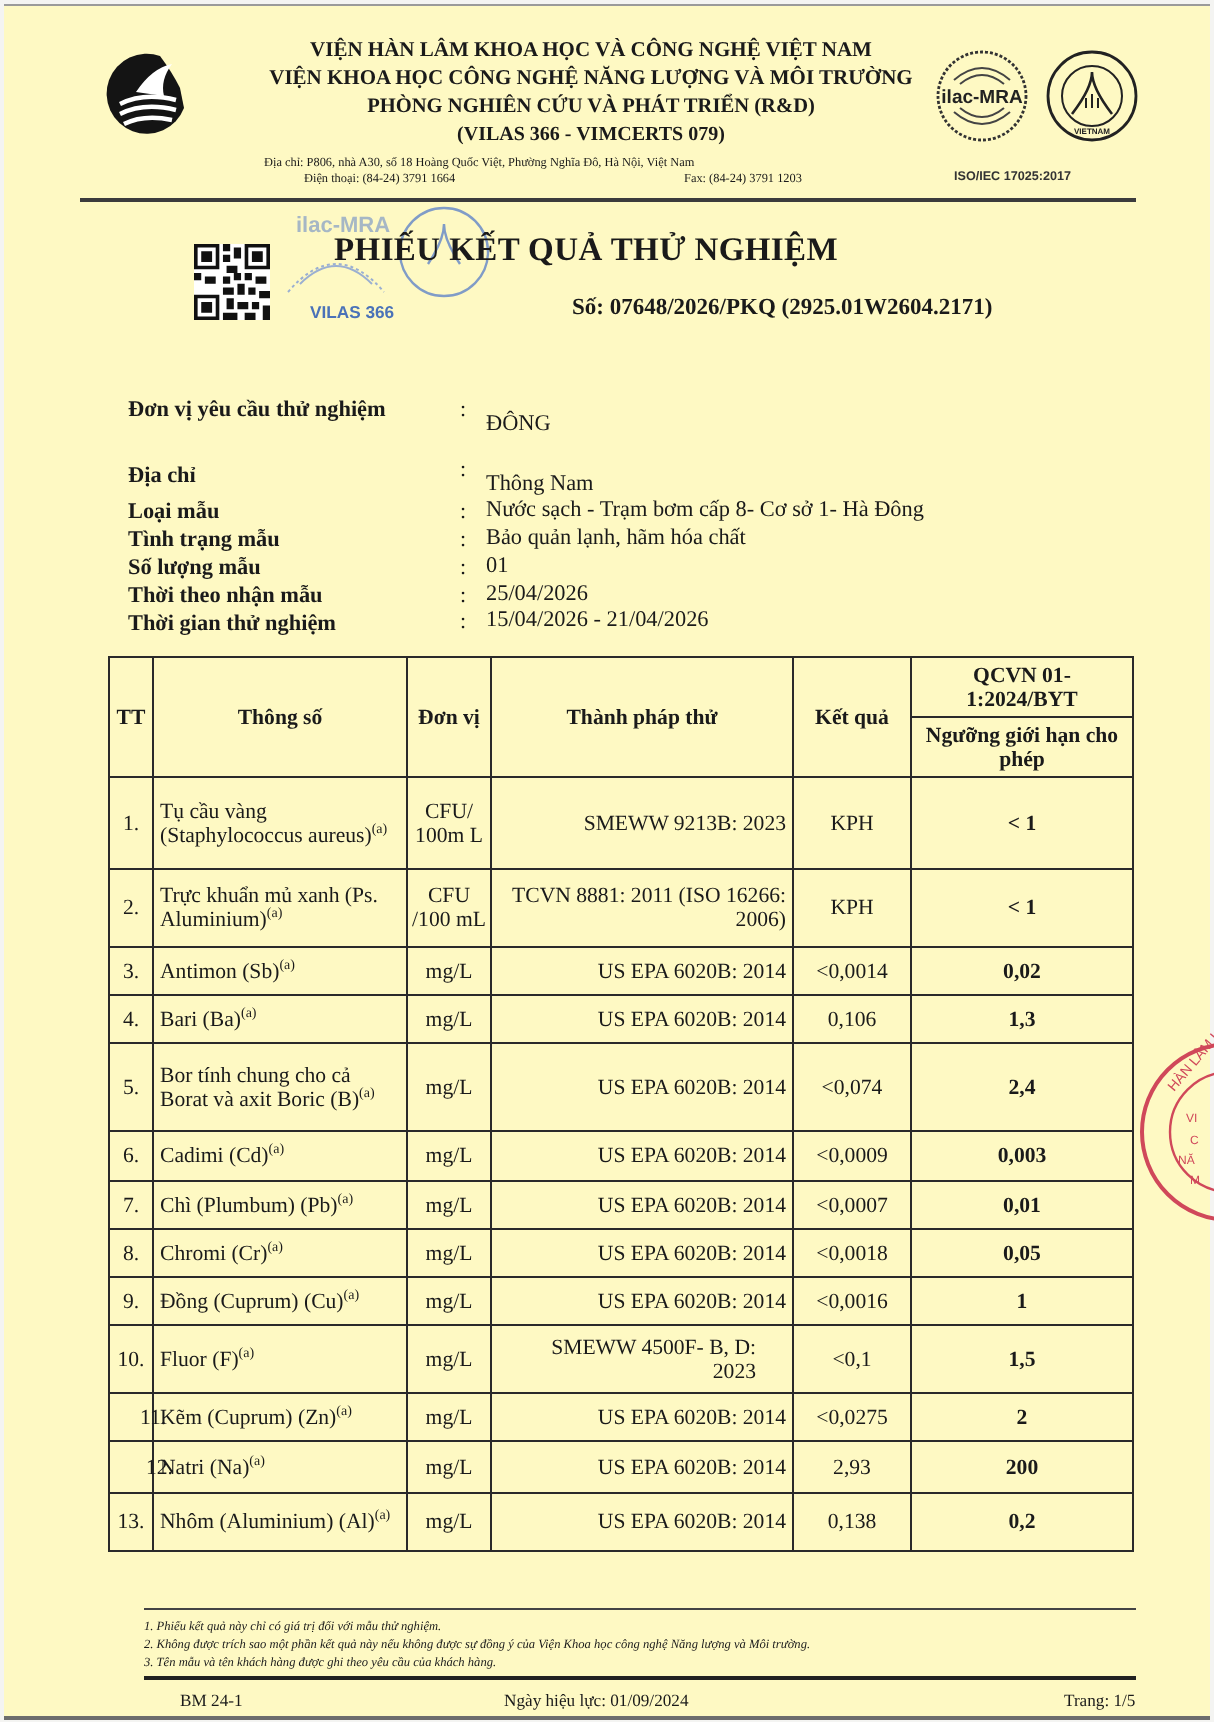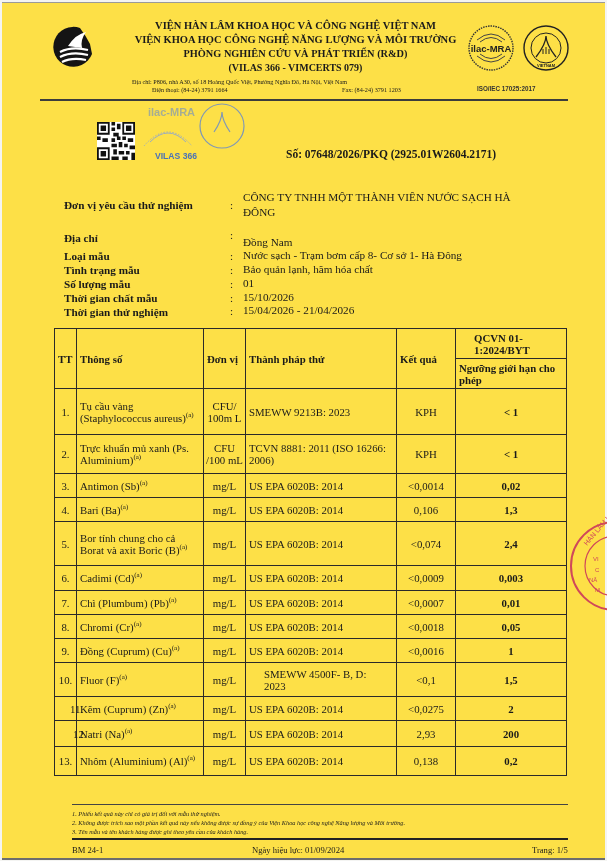--- a/index.html
+++ b/index.html
@@ -4,21 +4,21 @@
 <style>
   html, body { margin:0; padding:0; }
   body {
     width:607px; height:861px; position:relative; overflow:hidden;
     background:#f4f4f2;
     font-family:"Liberation Serif","DejaVu Serif",serif;
     color:#1a1a1a;
   }
   .page {
     position:absolute; left:2px; top:2px; width:603px; height:855px;
-    background:#fde047;
+    background:#fef9c3;
     border-top:1px solid #9a9a9a;
     border-bottom:2px solid #6d6d6d;
   }
   .abs { position:absolute; }
   
   .logo { left:48px; top:21px; width:46px; height:46px; }
   .hdr-line { left:0; width:607px; text-align:center; white-space:nowrap; font-weight:bold; }
   .h1 { top:17px; font-size:10.5px; left:-10px; }
   .h2 { top:31px; font-size:10.5px; left:-10px; }
   .h3 { top:45px; font-size:10.3px; left:-10px; }
@@ -43,24 +43,24 @@
   
   table.res {
     position:absolute; left:52px; top:325px; width:512px;
     border-collapse:collapse; table-layout:fixed;
     font-size:10.8px;
   }
   table.res td, table.res th {
     border:1px solid #2a2a2a; padding:0 3px; line-height:12px;
     vertical-align:middle;
   }
-  table.res th { font-weight:bold; text-align:left; }
+  table.res th { font-weight:bold; text-align:center; }
   .c-tt { text-align:center; }
   .c-unit { text-align:center; }
-  .c-meth { text-align:left; }
+  .c-meth { text-align:right; }
   .c-res { text-align:center; }
   .c-lim { text-align:center; font-weight:bold; }
   sup { font-size:7px; line-height:0; }
   
   .red-stamp { left:565px; top:513px; width:70px; height:100px; }
   
   .foot-rule { left:70px; width:496px; height:1px; background:#444; }
   .note { left:70px; font-size:6.3px; font-style:italic; white-space:nowrap; }
   .foot { font-size:8.6px; white-space:nowrap; top:842px; }
 </style>
@@ -112,47 +112,47 @@
     <path fill="#111" d="M0 0h7v7H0zM1 1v5h5V1zM2 2h3v3H2zM14 0h7v7h-7zM15 1v5h5V1zM16 2h3v3h-3zM0 14h7v7H0zM1 15v5h5v-5zM2 16h3v3H2zM8 0h2v2H8zM11 1h2v3h-2zM8 3h2v2H8zM9 6h3v2H9zM8 9h2v2H8zM11 8h2v2h-2zM14 8h2v2h-2zM17 9h3v2h-3zM0 8h2v2H0zM3 9h3v2H3zM8 12h3v2H8zM12 11h2v3h-2zM15 12h2v2h-2zM18 13h3v2h-3zM9 15h2v3H9zM12 16h3v2h-3zM16 16h2v2h-2zM19 17h2v4h-2zM8 19h4v2H8zM14 19h3v2h-3z"></path>
   </svg>
 
   <svg class="abs vilas-stamp" viewBox="0 0 120 60">
     <text x="10" y="14" font-size="11" font-weight="bold" font-family="Liberation Sans, sans-serif" fill="#6b8cc8" opacity=".7">ilac-MRA</text>
     <path d="M12 40 Q30 22 48 40" fill="none" stroke="#8aa3d4" stroke-width="1"></path>
     <path d="M6 44 Q30 16 54 44" fill="none" stroke="#8aa3d4" stroke-width="1" stroke-dasharray="1.5 1.5"></path>
     <circle cx="84" cy="24" r="22" fill="none" stroke="#6b8cc8" stroke-width="1.2"></circle>
     <path d="M76 30 Q84 18 84 10 Q84 18 92 30" fill="none" stroke="#6b8cc8" stroke-width="1.2"></path>
   </svg>
+  <div class="abs doc-title">PHIẾU KẾT QUẢ THỬ NGHIỆM</div>
   <div class="abs vilas-lbl">VILAS 366</div>
   <div class="abs doc-no">Số: 07648/2026/PKQ (2925.01W2604.2171)</div>
 
   <div class="abs info-label" style="top:196px">Đơn vị yêu cầu thử nghiệm</div>
   <div class="abs info-colon" style="top:196px">:</div>
-  <div class="abs info-val" style="top:188px">CÔNG TY TNHH MỘT THÀNH VIÊN NƯỚC SẠCH HÀ</div>
   <div class="abs info-val" style="top:203px">ĐÔNG</div>
 
   <div class="abs info-label" style="top:229px">Địa chỉ</div>
   <div class="abs info-colon" style="top:226px">:</div>
-  <div class="abs info-val" style="top:233px">Đồng Nam</div>
+  <div class="abs info-val" style="top:233px">Thông Nam</div>
 
   <div class="abs info-label" style="top:247px">Loại mẫu</div>
   <div class="abs info-colon" style="top:247px">:</div>
   <div class="abs info-val" style="top:246px">Nước sạch - Trạm bơm cấp 8-  Cơ sở 1- Hà Đông</div>
 
   <div class="abs info-label" style="top:261px">Tình trạng mẫu</div>
   <div class="abs info-colon" style="top:261px">:</div>
   <div class="abs info-val" style="top:260px">Bảo quản lạnh, hãm hóa chất</div>
 
   <div class="abs info-label" style="top:275px">Số lượng mẫu</div>
   <div class="abs info-colon" style="top:275px">:</div>
   <div class="abs info-val" style="top:274px">01</div>
 
-  <div class="abs info-label" style="top:289px">Thời gian chất mẫu</div>
+  <div class="abs info-label" style="top:289px">Thời theo nhận mẫu</div>
   <div class="abs info-colon" style="top:289px">:</div>
-  <div class="abs info-val" style="top:288px">15/10/2026</div>
+  <div class="abs info-val" style="top:288px">25/04/2026</div>
 
   <div class="abs info-label" style="top:303px">Thời gian thử nghiệm</div>
   <div class="abs info-colon" style="top:302px">:</div>
   <div class="abs info-val" style="top:301px">15/04/2026 - 21/04/2026</div>
 
   <table class="res">
     <colgroup>
       <col style="width:22px">
         <col style="width:127px">
         <col style="width:42px">
@@ -289,16 +289,16 @@
     <text x="28" y="56" font-size="6" fill="#d0485a" font-family="Liberation Sans, sans-serif">C</text>
     <text x="22" y="66" font-size="6" fill="#d0485a" font-family="Liberation Sans, sans-serif">NĂ</text>
     <text x="28" y="76" font-size="6" fill="#d0485a" font-family="Liberation Sans, sans-serif">M</text>
   </svg>
 
   <div class="abs foot-rule" style="top:801px"></div>
   <div class="abs note" style="top:807px">1. Phiếu kết quả này chỉ có giá trị đối với mẫu thử nghiệm.</div>
   <div class="abs note" style="top:816px">2. Không được trích sao một phần kết quả này nếu không được sự đồng ý của Viện Khoa học công nghệ Năng lượng và Môi trường.</div>
   <div class="abs note" style="top:825px">3. Tên mẫu và tên khách hàng được ghi theo yêu cầu của khách hàng.</div>
   <div class="abs foot-rule" style="top:835px; height:1.5px; background:#222"></div>
-  <div class="abs foot" style="left:70px">BM 24-1</div>
+  <div class="abs foot" style="left:88px">BM 24-1</div>
   <div class="abs foot" style="left:250px">Ngày hiệu lực: 01/09/2024</div>
   <div class="abs foot" style="left:530px">Trang: 1/5</div>
 </div>
 
 </body></html>

